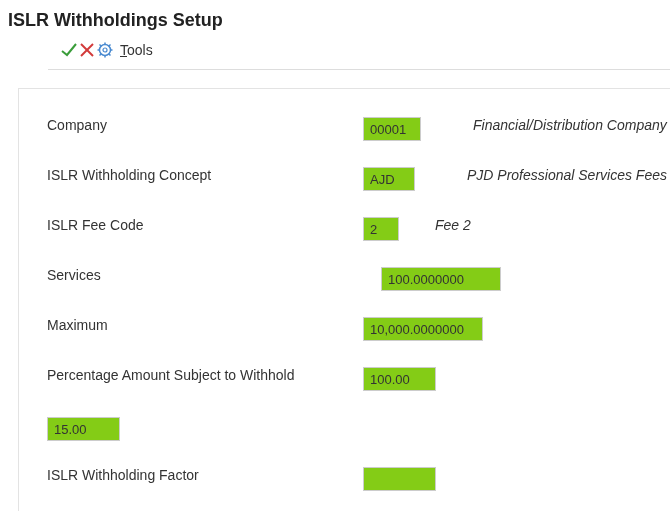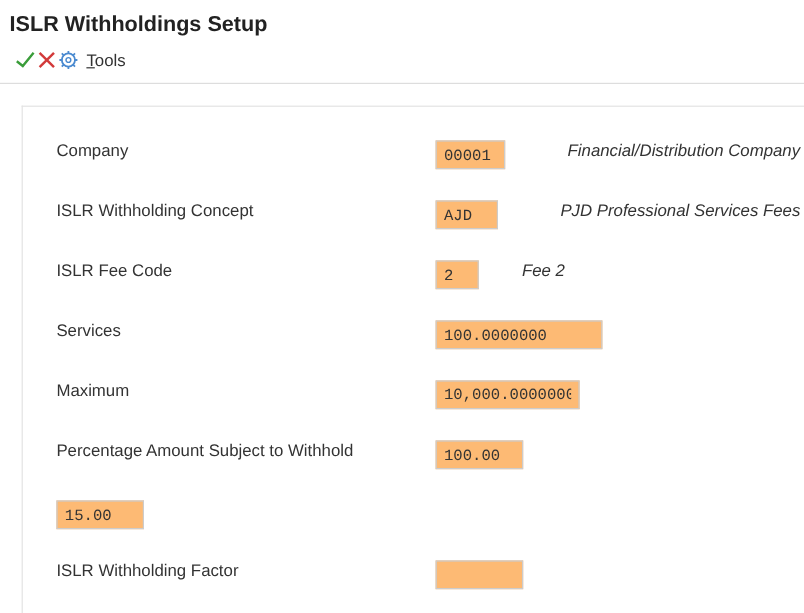--- a/index.html
+++ b/index.html
@@ -16,20 +16,21 @@
     font-size: 18px;
     padding: 10px 22px 4px 8px;
     color: #222;
   }
   .toolbar {
     display: flex;
     align-items: flex-start;
     gap: 0;
     padding: 6px 8px 10px 12px;
     border-bottom: 1px solid #ddd;
+    margin-left: 48px;
   }
   .tb-icon {
     display: inline-flex;
     align-items: center;
     justify-content: center;
     width: 18px;
     height: 18px;
     cursor: pointer;
   }
   .tools-group {
@@ -55,33 +56,33 @@
     align-items: flex-start;
     padding: 10px 0 10px 28px;
     min-height: 30px;
   }
   .label {
     width: 316px;
     color: #333;
     font-size: 14px;
   }
   .input {
-    font-family: Liberation Mono, monospace;
+    font-family: Liberation Sans, sans-serif;
     font-size: 13px;
     color: #333;
     border: 1px solid #ccc;
     padding: 4px 6px;
-    background: #fdba74;
+    background: #84cc16;
     box-sizing: border-box;
     height: 24px;
   }
   .input.sm { width: 58px; }
   .input.smx { width: 52px; text-align: left; }
   .input.sm2 { width: 36px; }
-  .input.med { width: 139px; }
+  .input.med { width: 120px; margin-left: 18px; }
   .input.medl { width: 120px; }
   .input.pct { width: 73px; }
   .desc {
     font-style: italic;
     color: #333;
     font-size: 14px;
     margin-left: 52px;
   }
   .desc.short { font-style: italic; margin-left: 36px; }
 </style>

